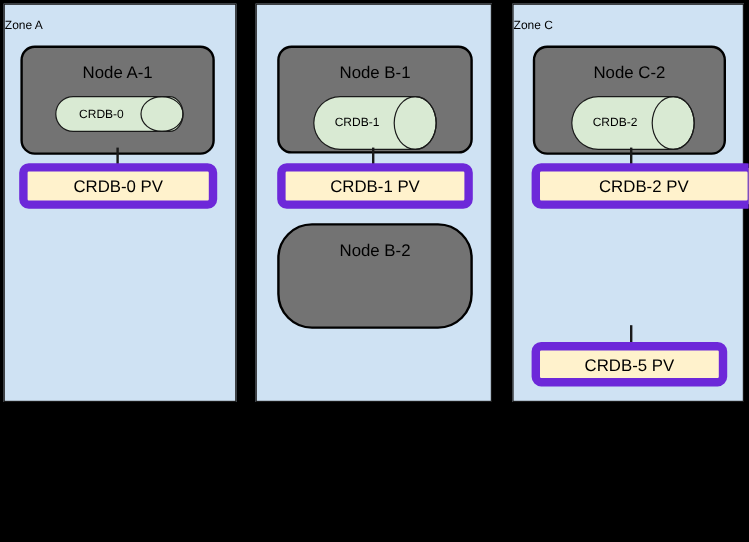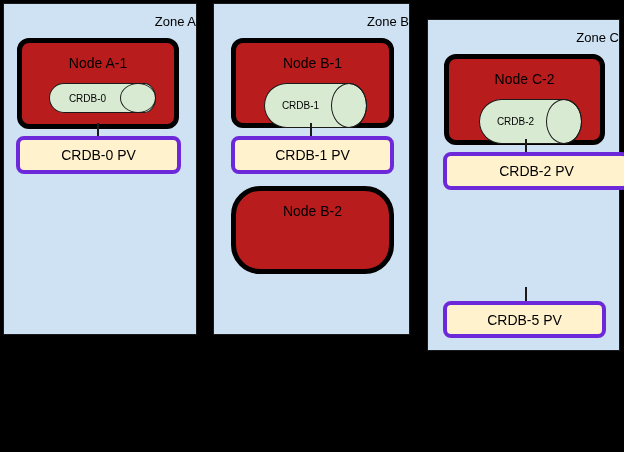--- a/index.html
+++ b/index.html
@@ -14,28 +14,28 @@
   }
   .zone {
     position: absolute;
     background: #cfe2f3;
     border: 1px solid #1a1a1a;
     box-sizing: border-box;
   }
   .zone-title {
     position: absolute;
     top: 10px; left: 0; right: 0;
-    text-align: right;
-    font-size: 13px;
+    text-align: left;
+    font-size: 10px;
     line-height: 16px;
   }
   .node {
     position: absolute;
-    background: #b91c1c;
-    border: 5px solid #000000;
+    background: #737373;
+    border: 2px solid #000000;
     border-radius: 12px;
     box-sizing: border-box;
   }
   .node-title {
     position: absolute;
     top: 12px; left: 0; right: 0;
     text-align: center;
     font-size: 14px;
     line-height: 16px;
   }
@@ -64,21 +64,21 @@
     background: transparent;
   }
   .connector {
     position: absolute;
     width: 2px;
     background: #1a1a1a;
   }
   .pv {
     position: absolute;
     background: #fff2cc;
-    border: 4px solid #6d28d9;
+    border: 7px solid #6d28d9;
     border-radius: 8px;
     box-sizing: border-box;
     display: flex;
     align-items: center;
     justify-content: center;
     font-size: 14px;
   }
 </style>
 </head>
 <body>
@@ -97,42 +97,41 @@
     </div>
 
     <div class="connector" style="left:93px; top:119px; height:14px;"></div>
 
     <div class="pv" style="left:12px; top:132px; width:165px; height:38px;">
       <span>CRDB-0 PV</span>
     </div>
   </div>
 
   <div class="zone" style="left:213px; top:3px; width:197px; height:332px;">
-    <div class="zone-title">Zone B</div>
 
     <div class="node" style="left:17px; top:34px; width:163px; height:90px;">
       <div class="node-title">Node B-1</div>
       <div class="cylinder" style="left:28px; top:40px; width:103px; height:45px;">
         <span class="cyl-label">CRDB-1</span>
         <span class="cyl-cap"></span>
       </div>
     </div>
 
     <div class="connector" style="left:96px; top:119px; height:14px;"></div>
 
     <div class="pv" style="left:17px; top:132px; width:163px; height:38px;">
       <span>CRDB-1 PV</span>
     </div>
 
     <div class="node" style="left:17px; top:182px; width:163px; height:88px;border-radius:29px;">
       <div class="node-title">Node B-2</div>
     </div>
   </div>
 
-  <div class="zone" style="left:427px; top:3px; width:193px; height:332px;margin-top:16px;">
+  <div class="zone" style="left:427px; top:3px; width:193px; height:332px;">
     <div class="zone-title">Zone C</div>
 
     <div class="node" style="left:16px; top:34px; width:161px; height:91px;">
       <div class="node-title">Node C-2</div>
       <div class="cylinder" style="left:30px; top:40px; width:103px; height:45px;">
         <span class="cyl-label">CRDB-2</span>
         <span class="cyl-cap"></span>
       </div>
     </div>
 

